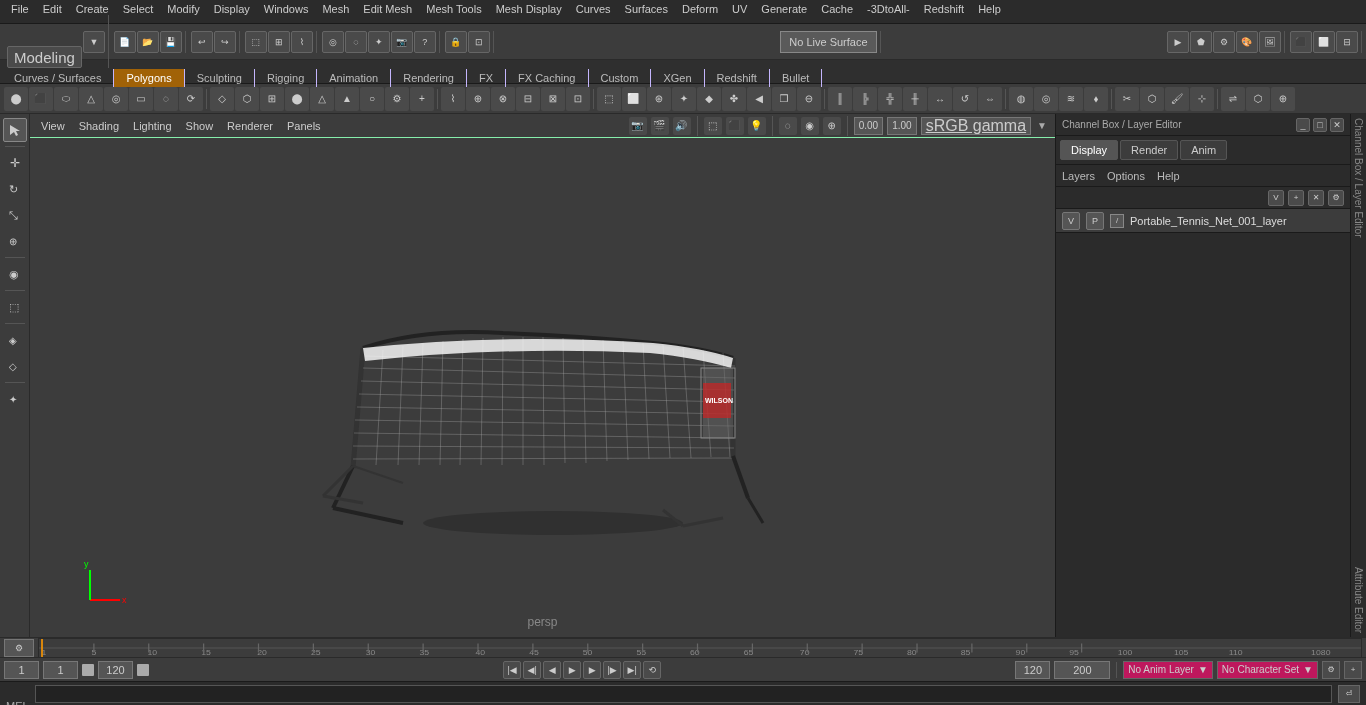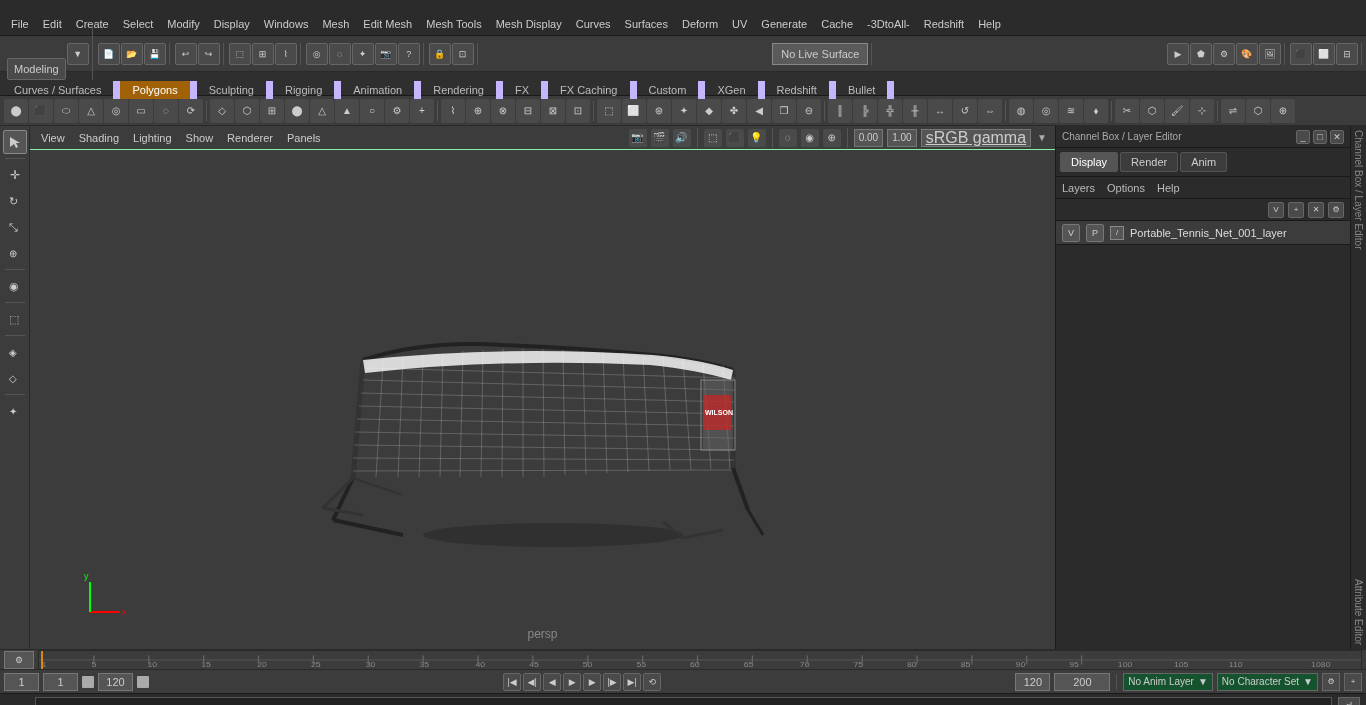--- a/index.html
+++ b/index.html
@@ -1,31 +1,31 @@
 <!DOCTYPE html>
 <html><head>
   <meta charset="utf-8">
   <style>
     * { margin: 0; padding: 0; box-sizing: border-box; }
     body { width: 1366px; height: 705px; background: #3c3c3c; font-family: Arial, sans-serif; font-size: 11px; color: #ccc; overflow: hidden; }
 
     
-    #menu-bar { display: flex; align-items: flex-start; height: 36px; background: #2b2b2b; border-bottom: 1px solid #1a1a1a; padding: 16px 4px; }
+    #menu-bar { display: flex; align-items: flex-end; height: 24px; background: #2b2b2b; border-bottom: 1px solid #1a1a1a; padding: 6px 4px; }
     .menu-item { padding: 2px 7px; cursor: pointer; color: #ccc; font-size: 11px; }
 
     
     #main-toolbar { display: flex; align-items: center; height: 36px; background: #3c3c3c; border-bottom: 1px solid #2a2a2a; padding: 0 4px; gap: 2px; }
     .toolbar-group { display: flex; align-items: center; gap: 1px; padding: 0 3px; border-right: 1px solid #555; }
     .toolbar-btn { width: 22px; height: 22px; background: #4a4a4a; border: 1px solid #666; border-radius: 2px; cursor: pointer; display: flex; align-items: center; justify-content: center; font-size: 9px; color: #ccc; }
-    .dropdown-btn { display: flex; align-items: center; height: 22px; background: #4a4a4a; border: 1px solid #666; border-radius: 2px; cursor: pointer; padding: 0 6px; font-size: 11px; color: #ccc; margin-top: 31px; }
+    .dropdown-btn { display: flex; align-items: center; height: 22px; background: #4a4a4a; border: 1px solid #666; border-radius: 2px; cursor: pointer; padding: 0 6px; font-size: 15px; color: #ccc; margin-top: 31px; }
     .live-surface-btn { background: #5a5a5a; border: 1px solid #888; padding: 2px 8px; height: 22px; display: flex; align-items: center; font-size: 11px; color: #ccc; cursor: pointer; }
 
     
     #tab-bar { display: flex; align-items: center; height: 24px; background: #2f2f2f; border-bottom: 1px solid #1a1a1a; padding: 0 2px; }
-    .tab { padding: 3px 12px; cursor: pointer; color: #bbb; font-size: 11px; border-right: 7px solid #c4b5fd; margin-top: 12px; }
+    .tab { padding: 3px 12px; cursor: pointer; color: #bbb; font-size: 11px; border-right: 1px solid #c4b5fd; margin-top: 12px; }
     .tab.active { background: #a16207; color: #fff; }
 
     
     #icon-toolbar { display: flex; align-items: center; height: 30px; background: #3c3c3c; border-bottom: 1px solid #2a2a2a; padding: 0 4px; gap: 1px; }
     .icon-btn { width: 24px; height: 24px; background: #4a4a4a; border: 1px solid transparent; border-radius: 2px; cursor: pointer; display: flex; align-items: center; justify-content: center; font-size: 10px; color: #ccc; }
     .icon-separator { width: 1px; height: 20px; background: #555; margin: 0 2px; }
 
     
     #left-toolbar { width: 30px; background: #3c3c3c; display: flex; flex-direction: column; align-items: center; padding: 4px 0; gap: 2px; border-right: 1px solid #2a2a2a; }
     .left-btn { width: 24px; height: 24px; background: transparent; border: 1px solid transparent; border-radius: 2px; cursor: pointer; display: flex; align-items: center; justify-content: center; font-size: 10px; color: #ccc; }
@@ -61,21 +61,21 @@
     
     #timeline-area { height: 24px; background: #3c3c3c; border-top: 1px solid #2a2a2a; display: flex; align-items: center; padding: 0 4px; position: relative; overflow: hidden; }
     #timeline-ruler { flex: 1; height: 24px; position: relative; background: #3c3c3c; }
 
     
     #bottom-controls { height: 24px; background: #3c3c3c; border-top: 1px solid #2a2a2a; display: flex; align-items: center; padding: 0 4px; gap: 4px; }
     .bottom-input { width: 40px; height: 18px; background: #555; border: 1px solid #777; color: #ccc; font-size: 11px; text-align: center; }
     .bottom-btn { width: 18px; height: 18px; background: #4a4a4a; border: 1px solid #666; cursor: pointer; display: flex; align-items: center; justify-content: center; font-size: 8px; color: #ccc; }
     .playback-btns { display: flex; align-items: center; gap: 2px; }
     .play-btn { width: 18px; height: 18px; background: #4a4a4a; border: 1px solid #666; border-radius: 2px; cursor: pointer; display: flex; align-items: center; justify-content: center; font-size: 9px; color: #ccc; }
-    .bottom-dropdown { height: 18px; background: #14532d; border: 1px solid #666; color: #ccc; font-size: 10px; padding: 0 4px; display: flex; align-items: center; cursor: pointer; }
+    .bottom-dropdown { height: 18px; background: #be185d; border: 1px solid #666; color: #ccc; font-size: 10px; padding: 0 4px; display: flex; align-items: center; cursor: pointer; }
     .bottom-separator { width: 1px; height: 16px; background: #555; margin: 0 2px; }
 
     
     #mel-bar { height: 24px; background: #2b2b2b; border-top: 1px solid #1a1a1a; display: flex; align-items: center; padding: 0 6px; gap: 6px; }
     #mel-input { flex: 1; height: 18px; background: #222; border: 1px solid #555; color: #ccc; font-size: 11px; padding: 0 4px; }
     .mel-label { font-size: 11px; color: #aaa; margin-top: 25px; }
 
     
     #taskbar { height: 24px; background: #2b2b2b; border-top: 1px solid #1a1a1a; display: flex; align-items: center; padding: 0 6px; gap: 4px; }
     .task-btn { width: 24px; height: 18px; background: #4a4a4a; border: 1px solid #666; border-radius: 2px; cursor: pointer; display: flex; align-items: center; justify-content: center; font-size: 9px; color: #ccc; }

